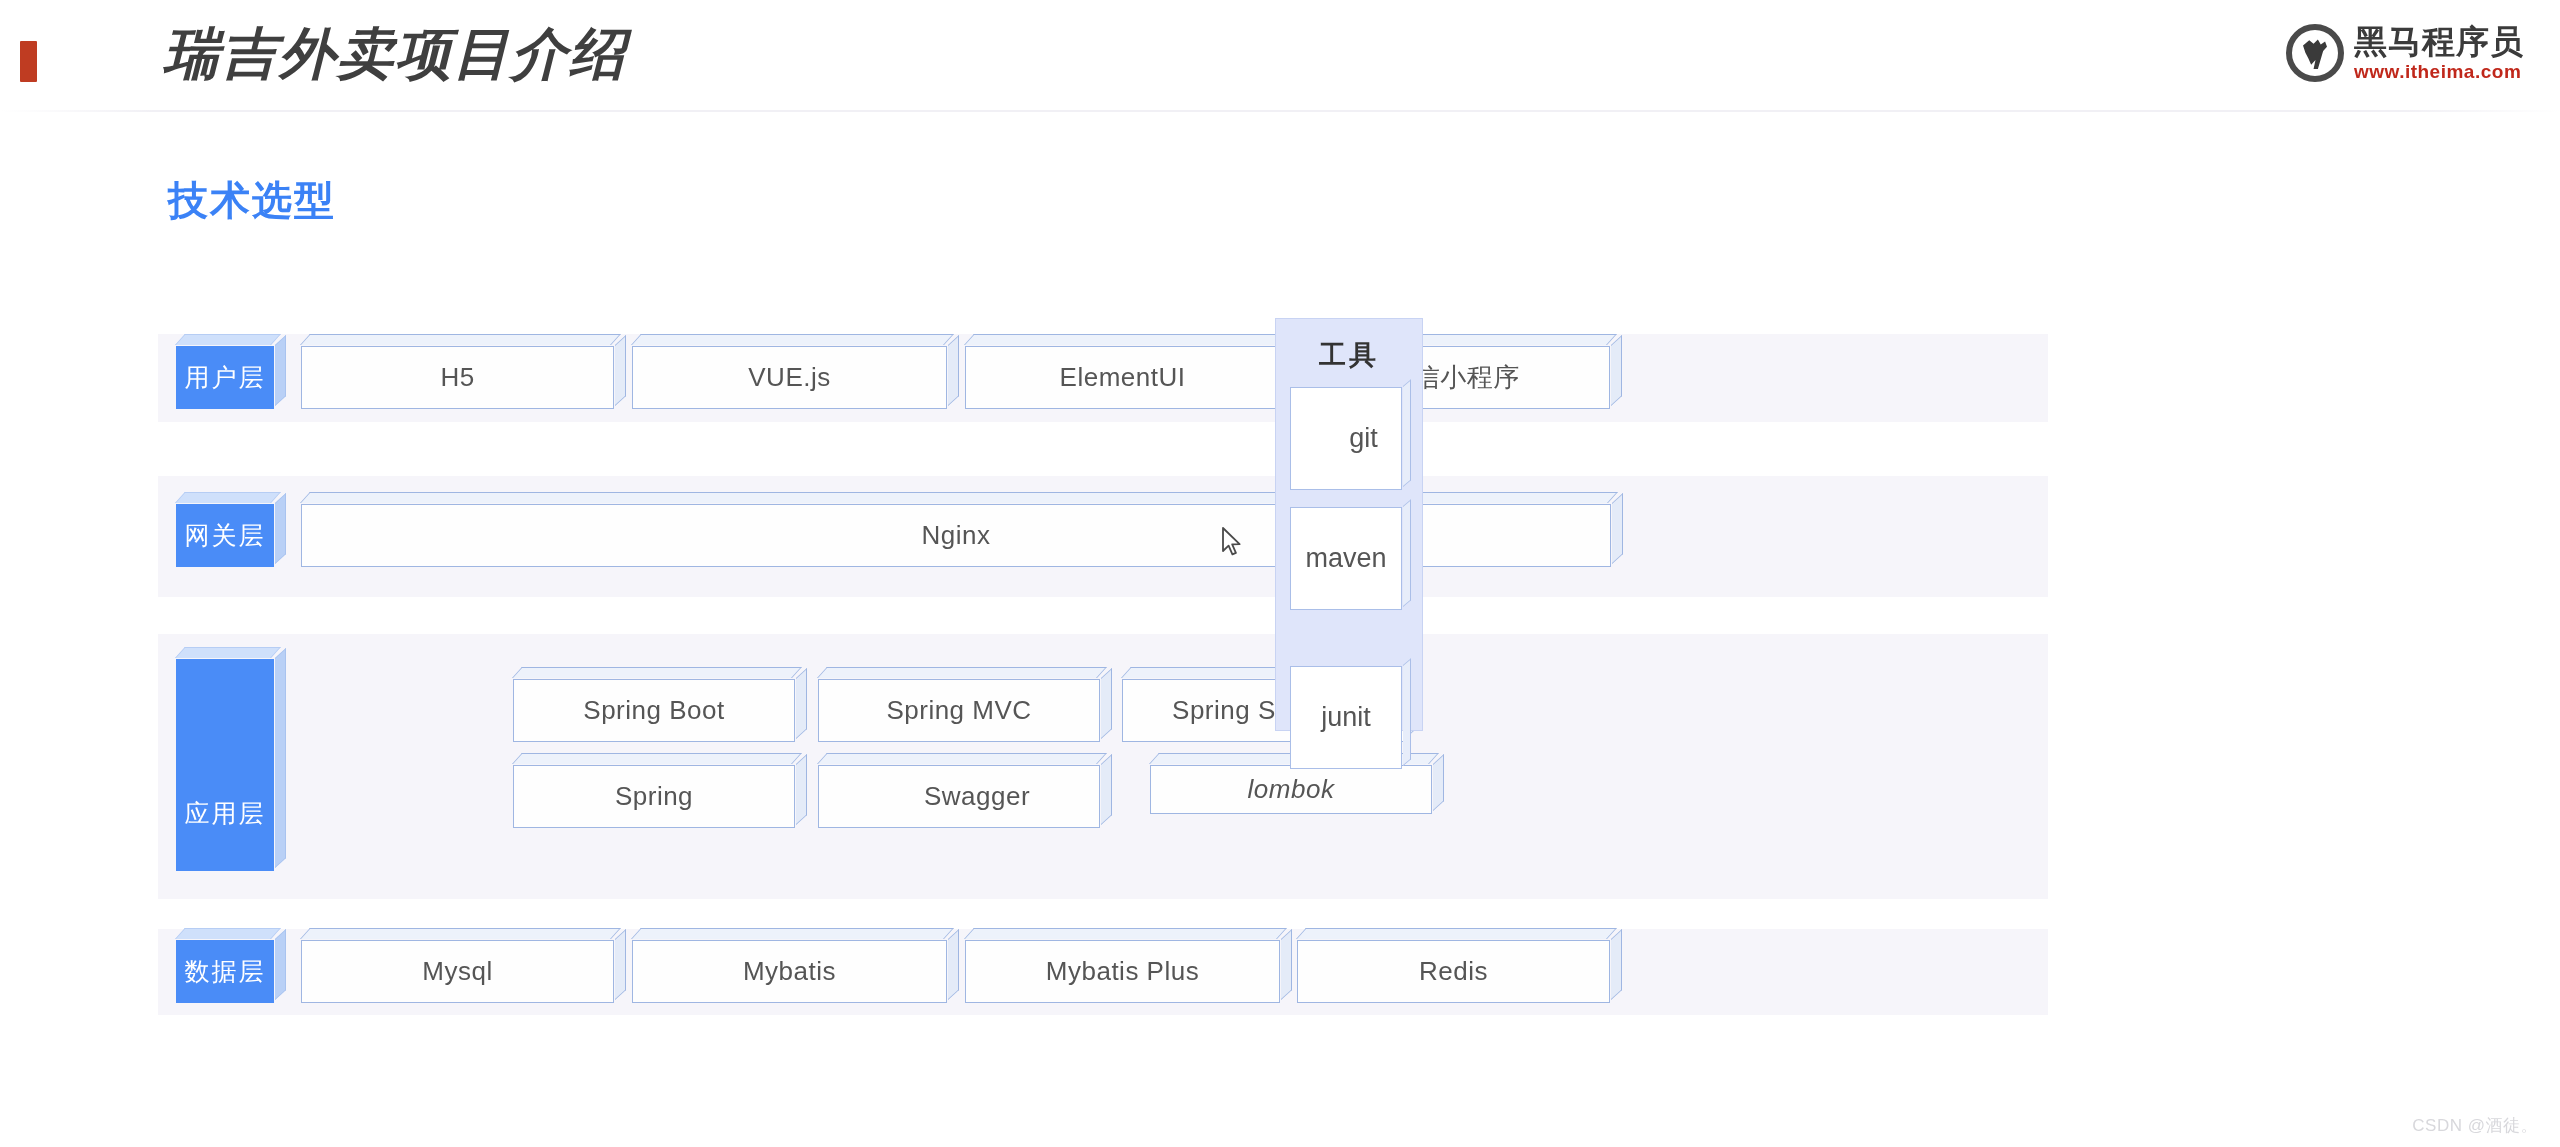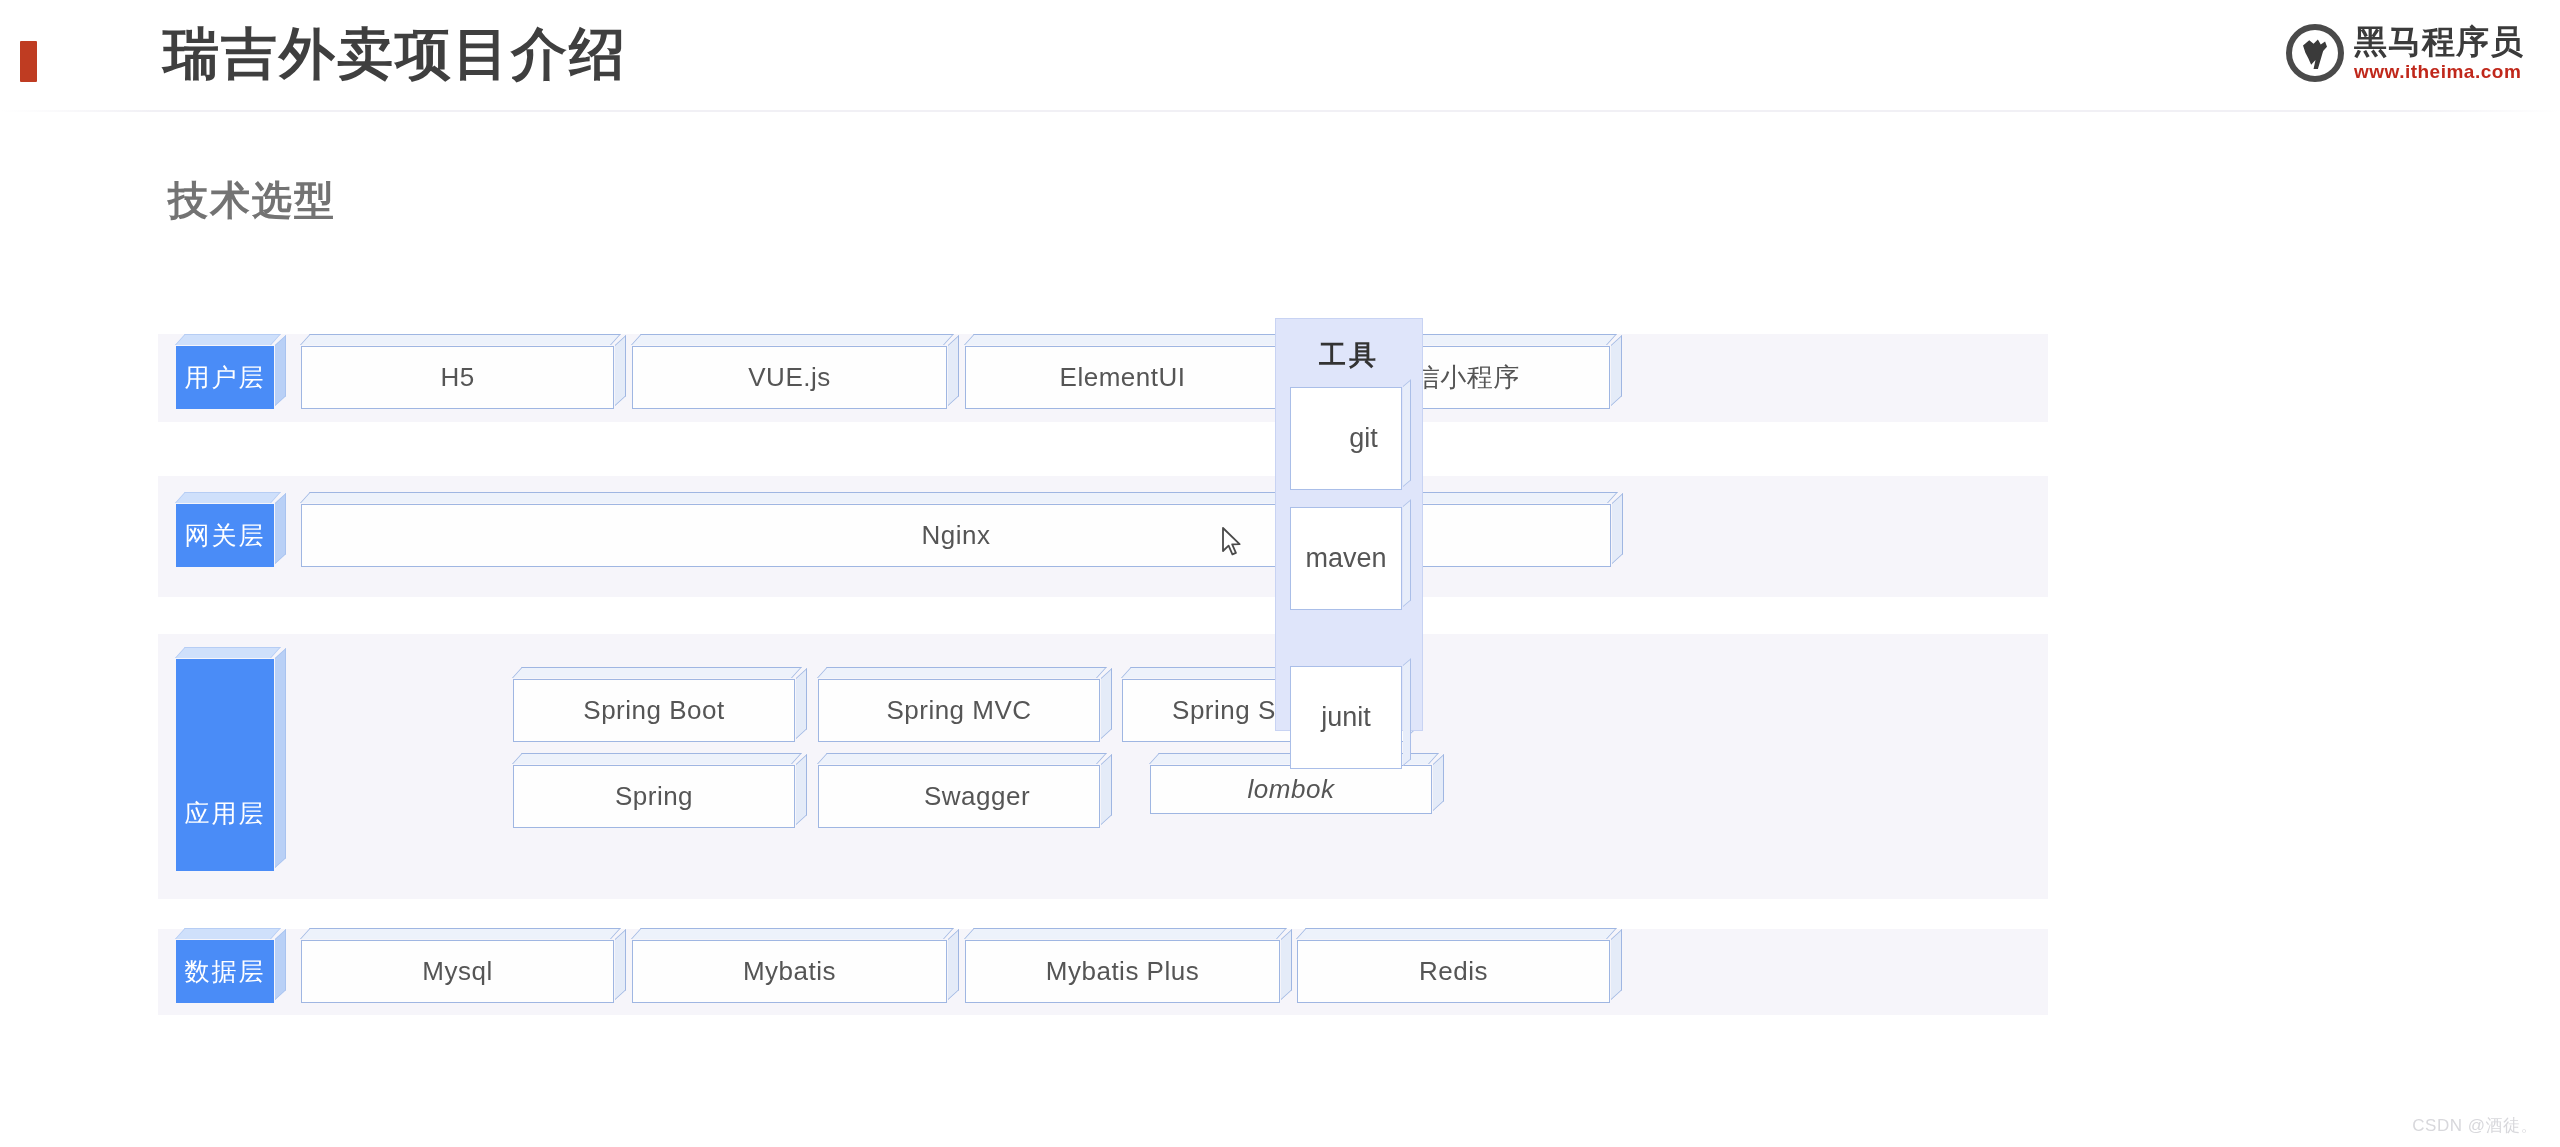--- a/index.html
+++ b/index.html
@@ -39,20 +39,21 @@
   }
   .page-title {
     position: absolute;
     left: 163px; top: 16px;
     font-size: 56px;
     font-weight: 700;
     color: #3F3F3F;
     letter-spacing: 2px;
     line-height: 76px;
     white-space: nowrap;
+    font-style: italic;
   }
 
   
   .logo {
     position: absolute;
     right: 36px; top: 22px;
     height: 62px;
     display: flex;
     align-items: center;
     gap: 10px;
@@ -96,21 +97,21 @@
     margin-top: 4px;
     white-space: nowrap;
   }
 
   
   .section-title {
     position: absolute;
     left: 168px; top: 173px;
     font-size: 40px;
     font-weight: 700;
-    color: #737373;
+    color: #3b82f6;
     letter-spacing: 2px;
     white-space: nowrap;
   }
 
   
   .diagram {
     position: absolute;
     left: 158px; top: 334px;
     width: 1890px;
   }

